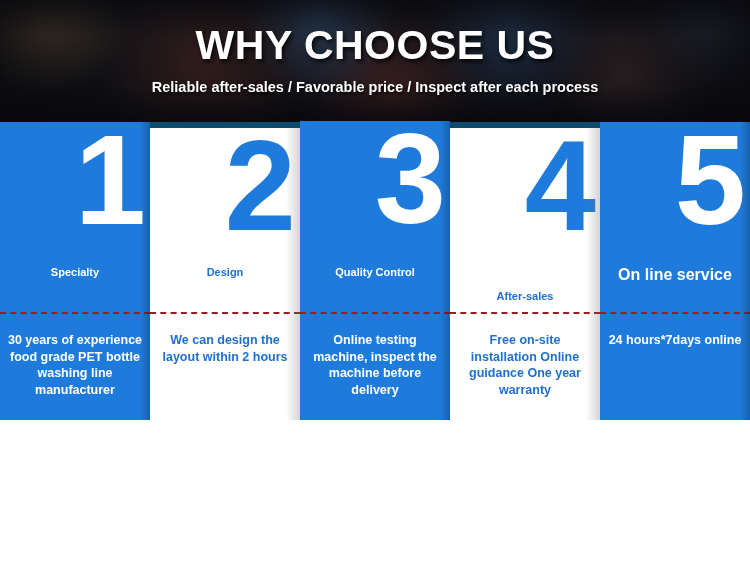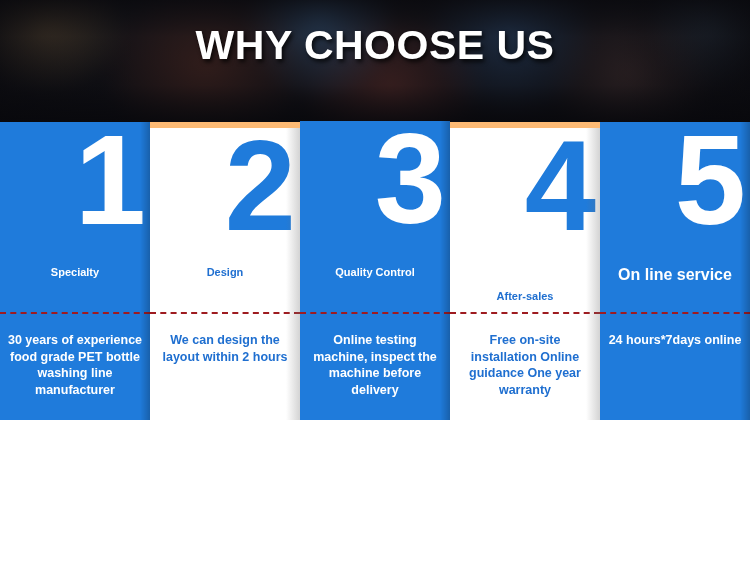--- a/index.html
+++ b/index.html
@@ -8,21 +8,21 @@
     background: #ffffff;
   }
   body {
     font-family: "Liberation Sans", sans-serif;
   }
   #page {
     position: relative;
     width: 750px;
     height: 420px;
     overflow: hidden;
-    background: #fdba74;
+    background: #0c4a6e;
   }
 
   
   #header {
     position: absolute;
     left: 0; top: 0;
     width: 750px;
     height: 122px;
     overflow: hidden;
     background: #16161c;
@@ -159,20 +159,21 @@
 </style>
 </head>
 <body>
 
 <div id="page">
 
   <div id="header">
     <div class="hdr-bg"></div>
     <div class="hdr-vignette"></div>
     <div id="title">WHY CHOOSE US</div>
+    <div id="subtitle">Reliable after-sales / Favorable price / Inspect after each process</div>
   </div>
 
   <div class="col blue" style="left:0px; top:122px; width:150px; height:452px;">
     <div class="bignum">1</div>
     <div class="coltitle">Specialty</div>
     <div class="dash"></div>
     <div class="coldesc">30 years of experience food grade PET bottle washing line manufacturer</div>
     <div class="iconwrap">
       <svg width="36" height="36" viewBox="0 0 48 48" aria-hidden="true">
         <path d="M21.4 6.8h-4.1l-.6 3.4c-1 .3-2 .7-2.8 1.3l-2.9-1.9-2.9 2.9 1.9 2.9c-.6.9-1 1.8-1.3 2.8l-3.4.6v4.1l3.4.6c.3 1 .7 2 1.3 2.8l-1.9 2.9 2.9 2.9 2.9-1.9c.9.6 1.8 1 2.8 1.3l.6 3.4h4.1l.6-3.4c1-.3 2-.7 2.8-1.3l2.9 1.9 2.9-2.9-1.9-2.9c.6-.9 1-1.8 1.3-2.8l3.4-.6v-4.1l-3.4-.6c-.3-1-.7-2-1.3-2.8l1.9-2.9-2.9-2.9-2.9 1.9c-.9-.6-1.8-1-2.8-1.3l-.6-3.4zm-2 9.2a5 5 0 1 1 0 10 5 5 0 0 1 0-10z"></path>

